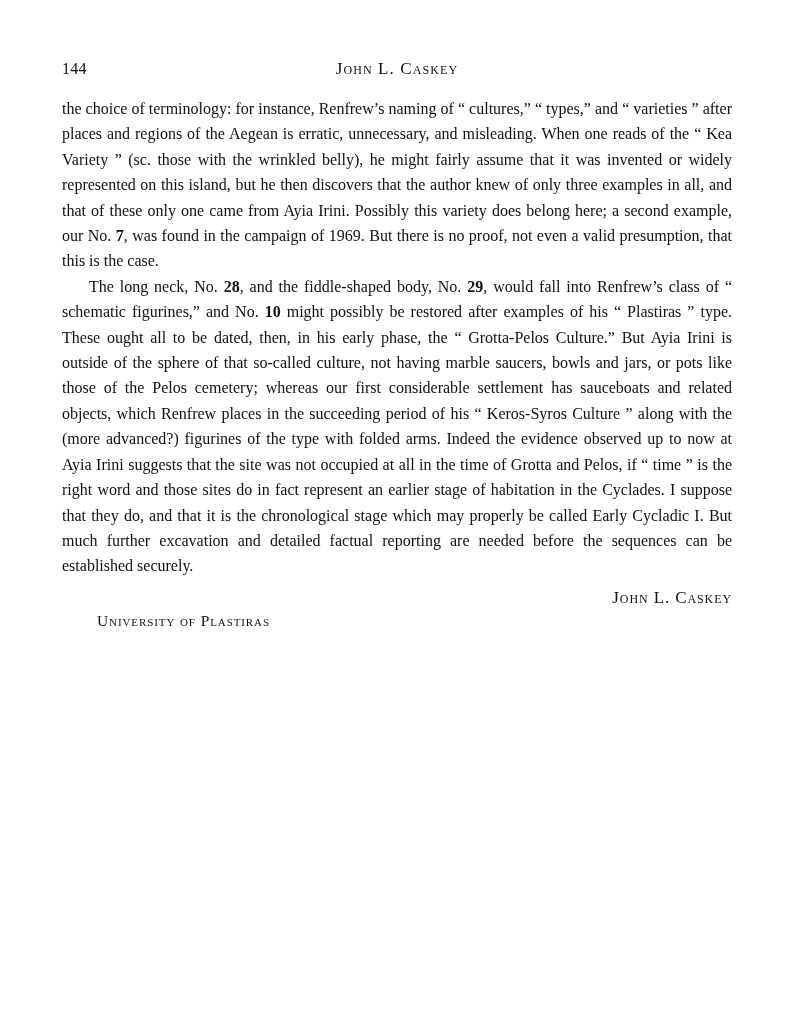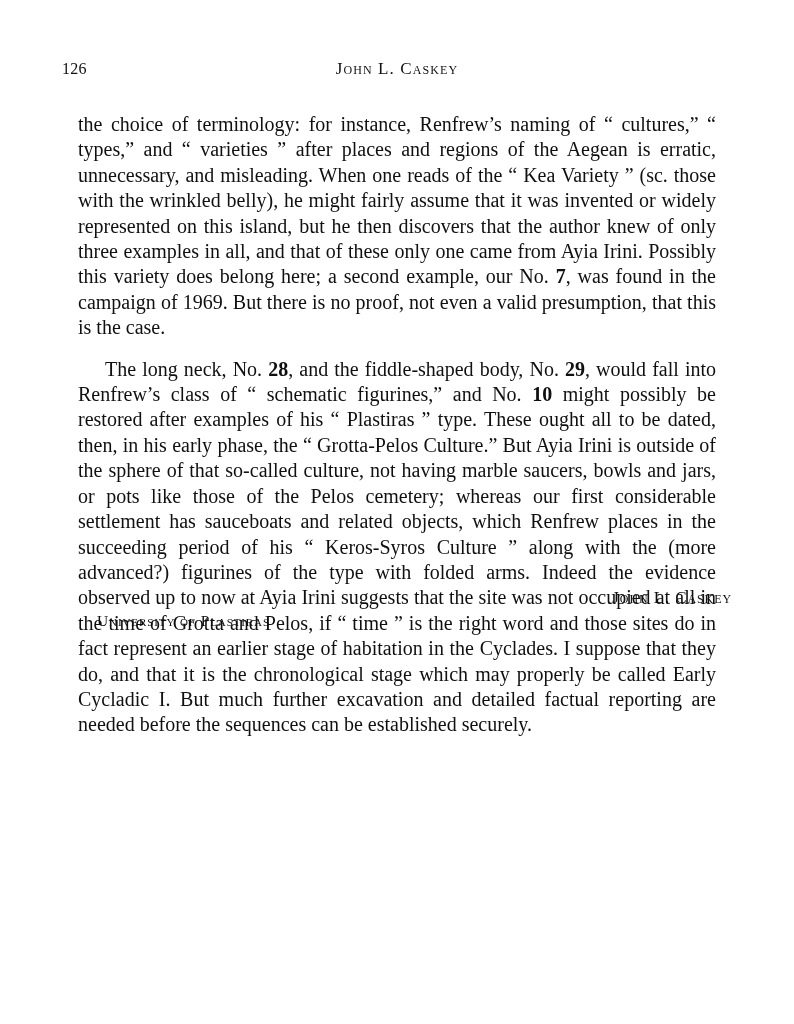--- a/index.html
+++ b/index.html
@@ -42,25 +42,25 @@
     letter-spacing: 1.1px;
     font-variant: small-caps;
   }
   .body {
     position: absolute;
     left: 62px;
     top: 96px;
     width: 670px;
   }
   .para {
-    font-size: 20px;
+    font-size: 16px;
     line-height: 25.4px;
     text-align: justify;
     text-justify: inter-word;
-    margin: 16px;
+    margin: 0;
     hyphens: manual;
   }
   .para.indent {
     text-indent: 27px;
   }
   b.num {
     font-weight: bold;
   }
   .signature {
     position: absolute;
@@ -87,21 +87,21 @@
     font-variant: small-caps;
     white-space: nowrap;
   }
 </style>
 </head>
 <body>
 
 <div class="page">
 
   <div class="header-row">
-    <div class="folio">126</div>
+    <div class="folio">144</div>
     <div class="running-head">John L. Caskey</div>
   </div>
 
   <div class="body">
     <p class="para">the choice of terminology: for instance, Renfrew’s naming of “ cultures,” “ types,” and “ varieties ” after places and regions of the Aegean is erratic, unnecessary, and misleading.  When one reads of the “ Kea Variety ” (sc. those with the wrinkled belly), he might fairly assume that it was invented or widely represented on this island, but he then discovers that the author knew of only three examples in all, and that of these only one came from Ayia Irini.  Possibly this variety does belong here; a second example, our No. <b class="num">7</b>, was found in the campaign of 1969.  But there is no proof, not even a valid presumption, that this is the case.</p>
     <p class="para indent">The long neck, No. <b class="num">28</b>, and the fiddle-shaped body, No. <b class="num">29</b>, would fall into Renfrew’s class of “ schematic figurines,” and No. <b class="num">10</b> might possibly be restored after examples of his “ Plastiras ” type.  These ought all to be dated, then, in his early phase, the “ Grotta-Pelos Culture.”  But Ayia Irini is outside of the sphere of that so-called culture, not having marble saucers, bowls and jars, or pots like those of the Pelos cemetery; whereas our first considerable settlement has sauceboats and related objects, which Renfrew places in the succeeding period of his “ Keros-Syros Culture ” along with the (more advanced?) figurines of the type with folded arms.  Indeed the evidence observed up to now at Ayia Irini suggests that the site was not occupied at all in the time of Grotta and Pelos, if “ time ” is the right word and those sites do in fact represent an earlier stage of habitation in the Cyclades.  I suppose that they do, and that it is the chronological stage which may properly be called Early Cycladic I.  But much further excavation and detailed factual reporting are needed before the sequences can be established securely.</p>
   </div>
 
   <div class="signature">
     <div class="author-sig">John L. Caskey</div>

